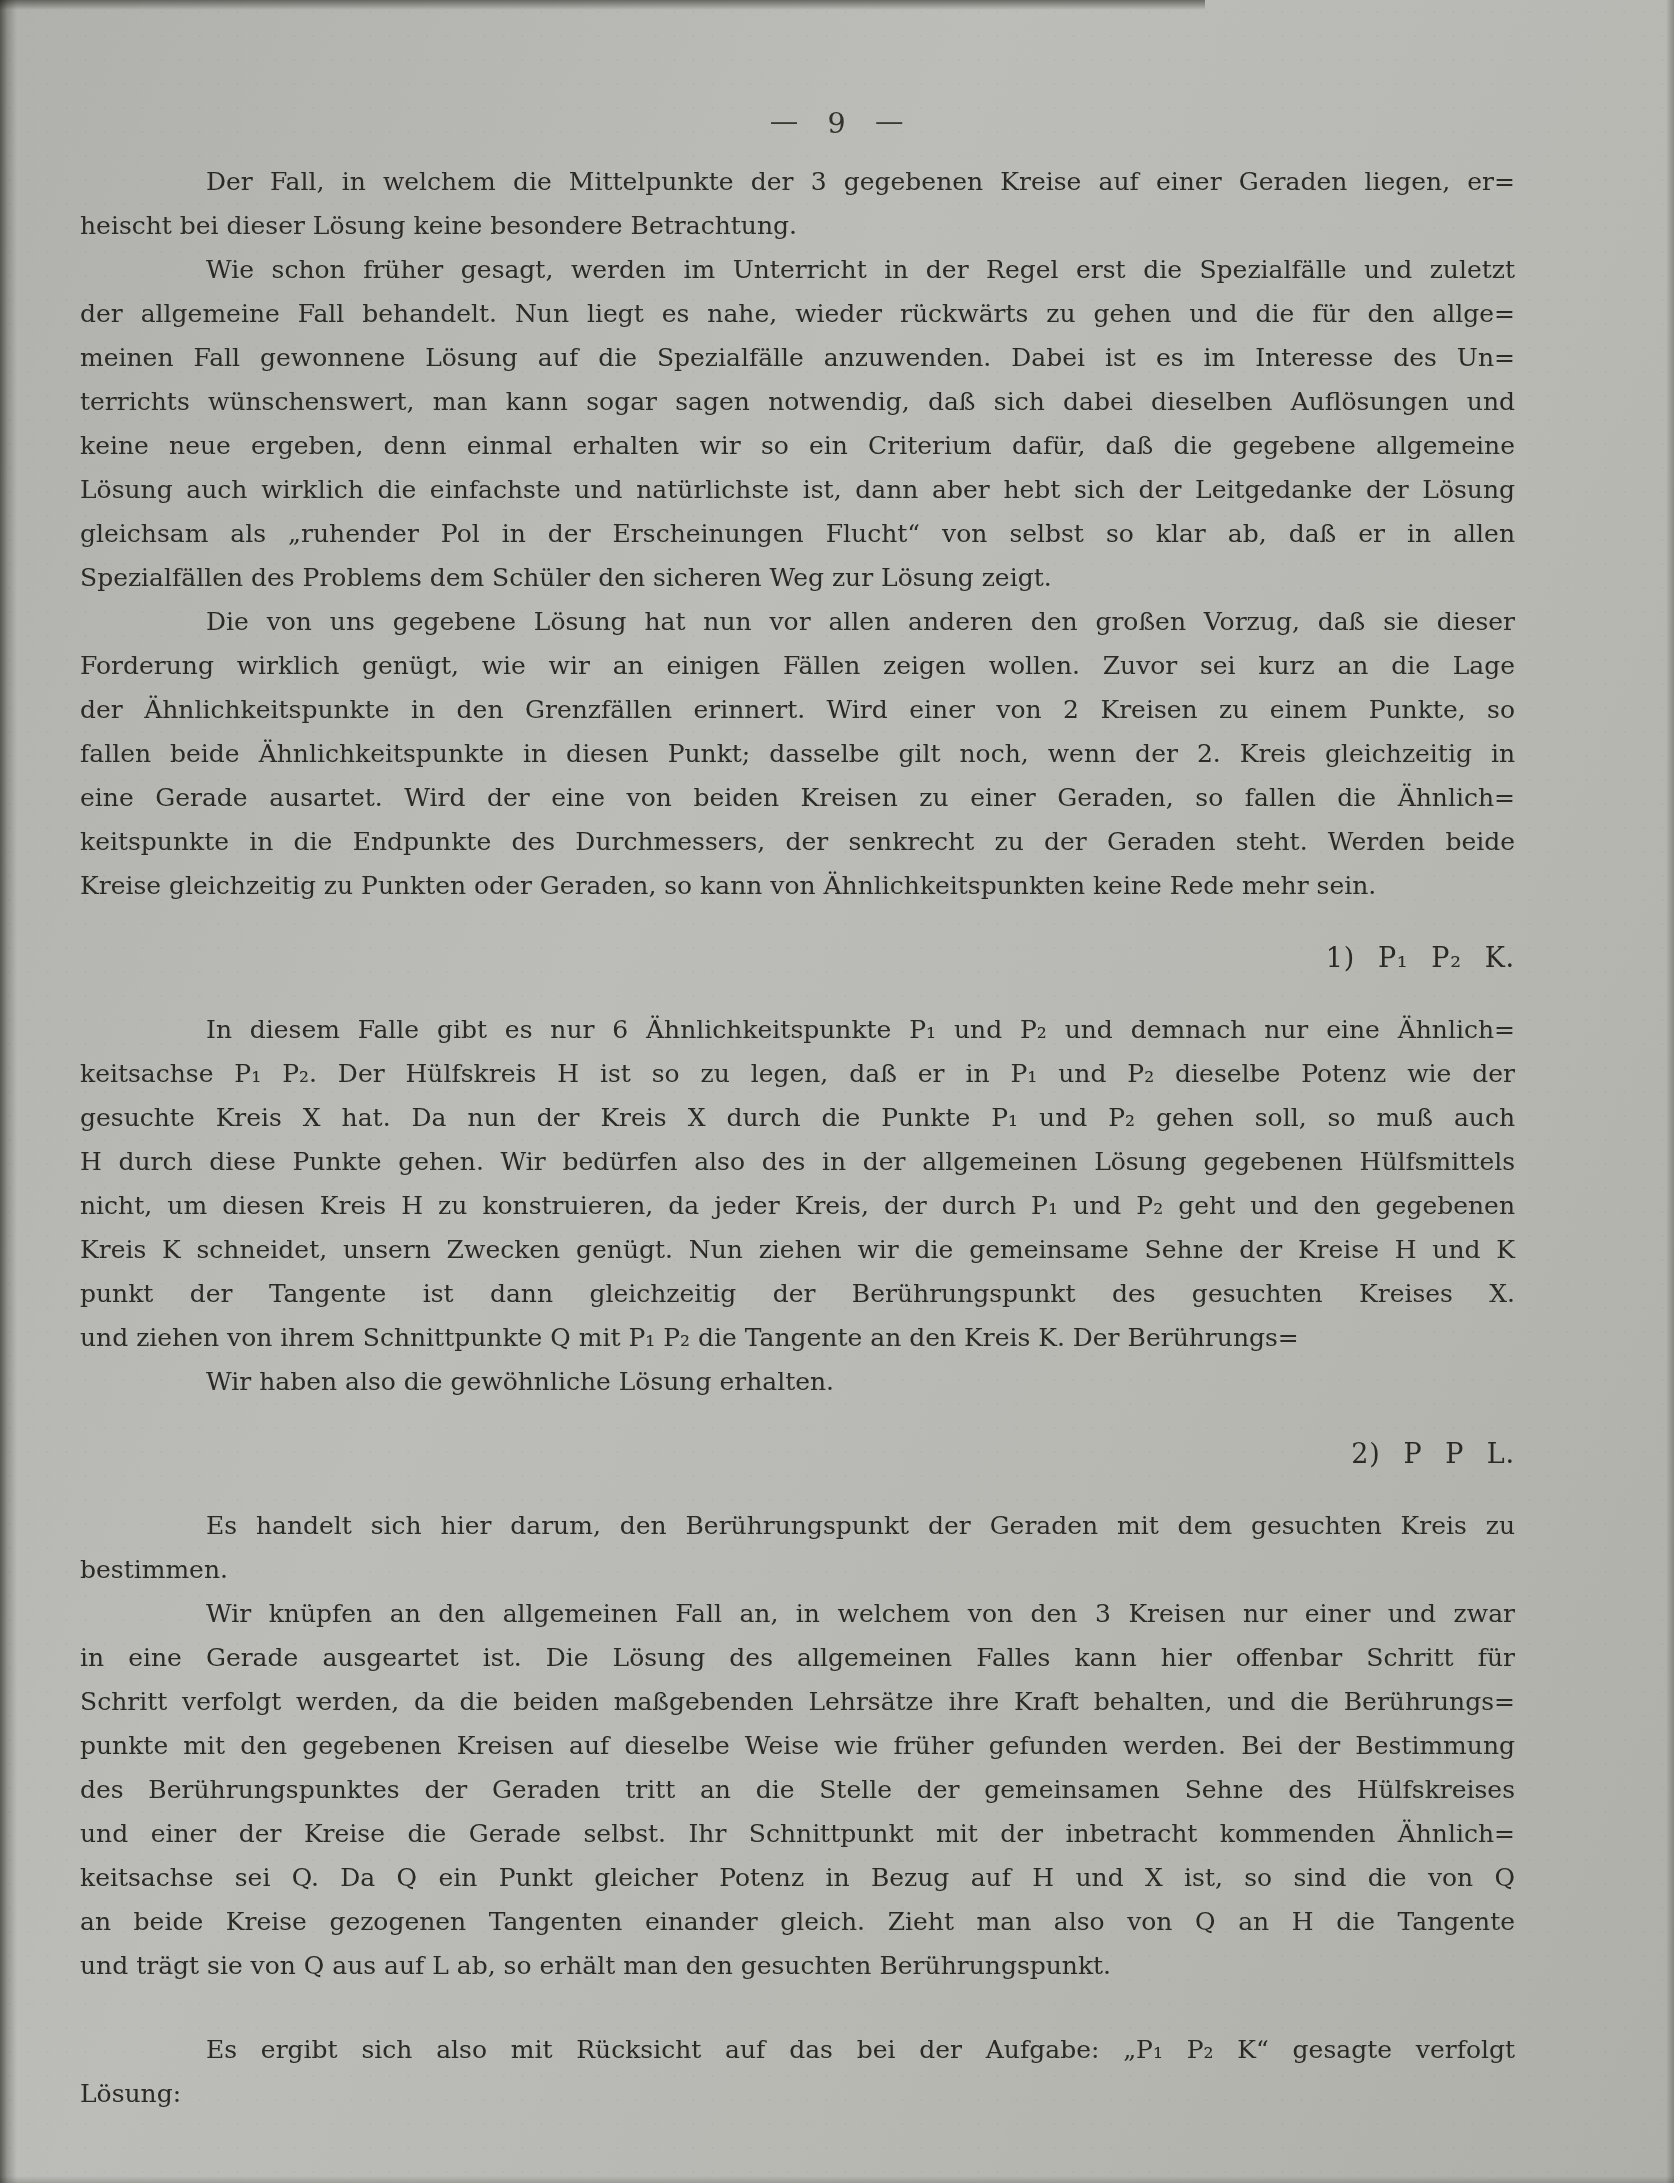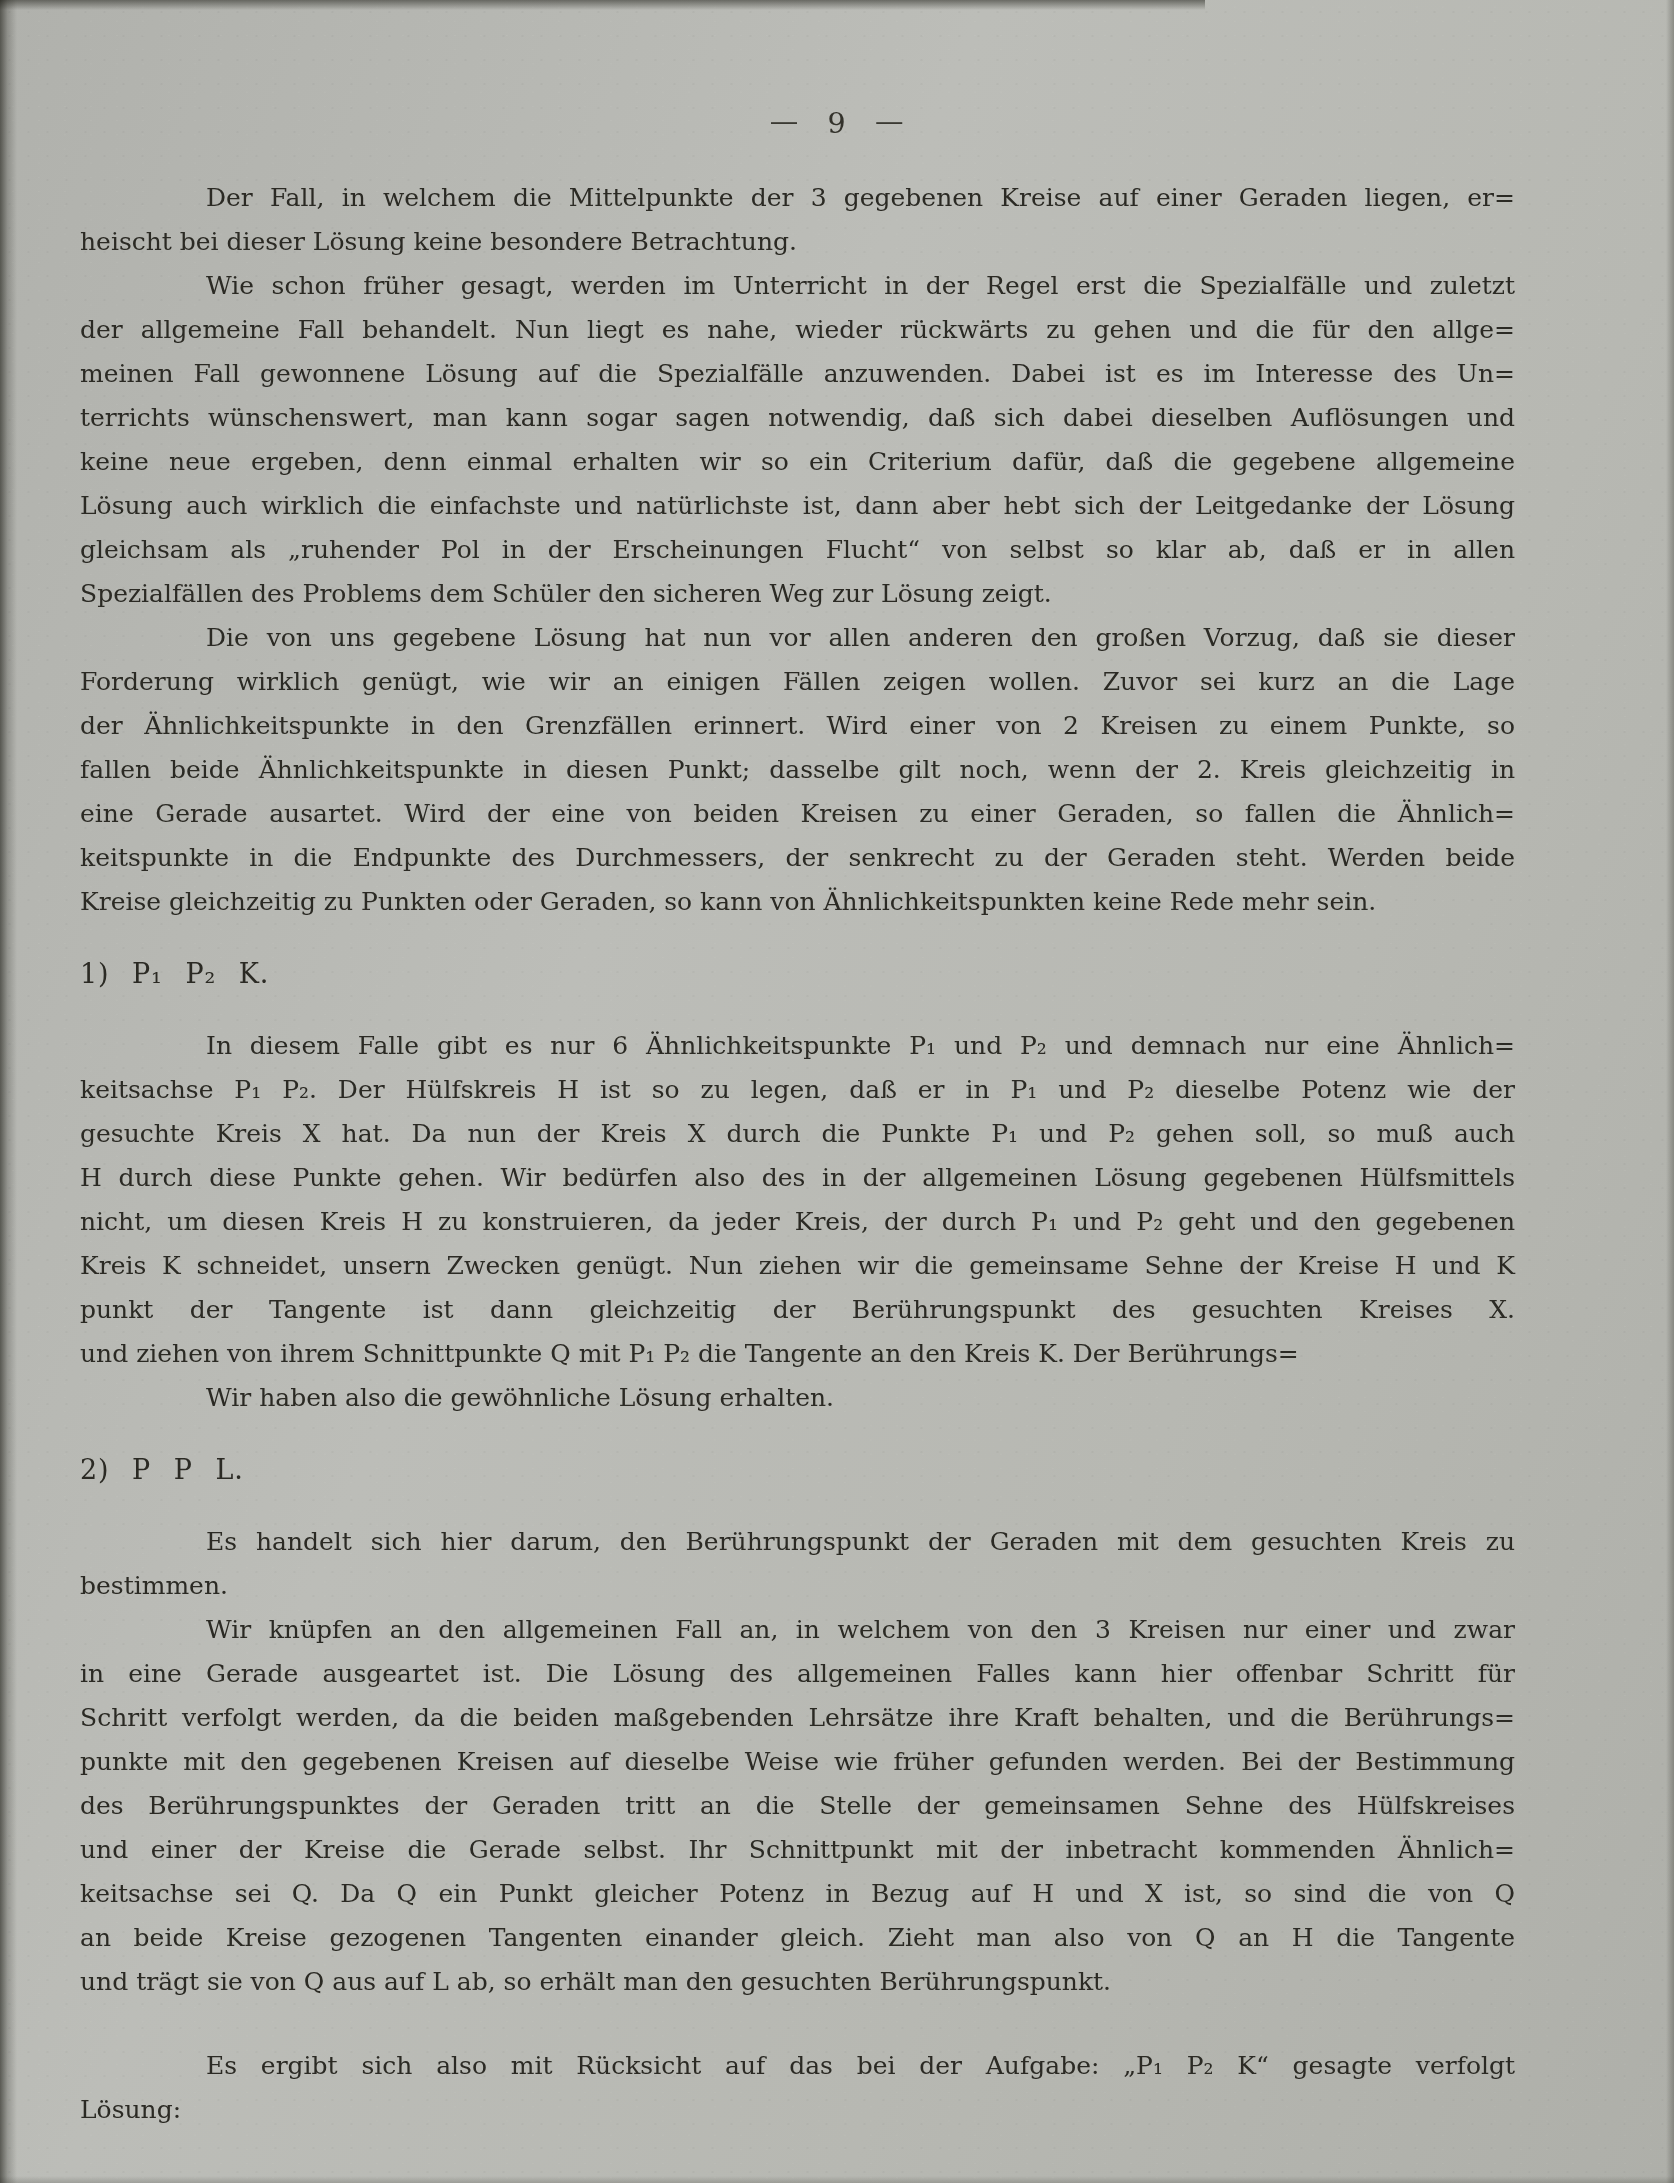--- a/index.html
+++ b/index.html
@@ -50,38 +50,38 @@
     color: #33322b;
   }
   .page-header .dash {
     display: inline-block;
     margin: 0 28.5px;
     transform: translateY(-2.5px);
     color: #3a3932;
   }
 
   .text-block {
-    margin: 36px 159px 0 80px; 
+    margin: 20px 159px 0 80px; 
     font-size: 25px;
     line-height: 44px;
     color: #2b2a24;
   }
 
   .para { margin: 0; }
   .para .line {
     text-align: justify;
     text-align-last: justify;
     white-space: normal;
   }
   .para .line:first-child { text-indent: 126px; }
   .para .line:last-child { text-align-last: left; }
 
   .section-heading {
     margin: 28px 0;
-    text-align: left;
+    text-align: right;
     font-size: 27px;
     line-height: 44px;
     word-spacing: 13.4px;
     letter-spacing: 0.8px;
     color: #2b2a24;
   }
   .para.final-para { margin-top: 40px; }
 </style>
 </head>
 <body>

